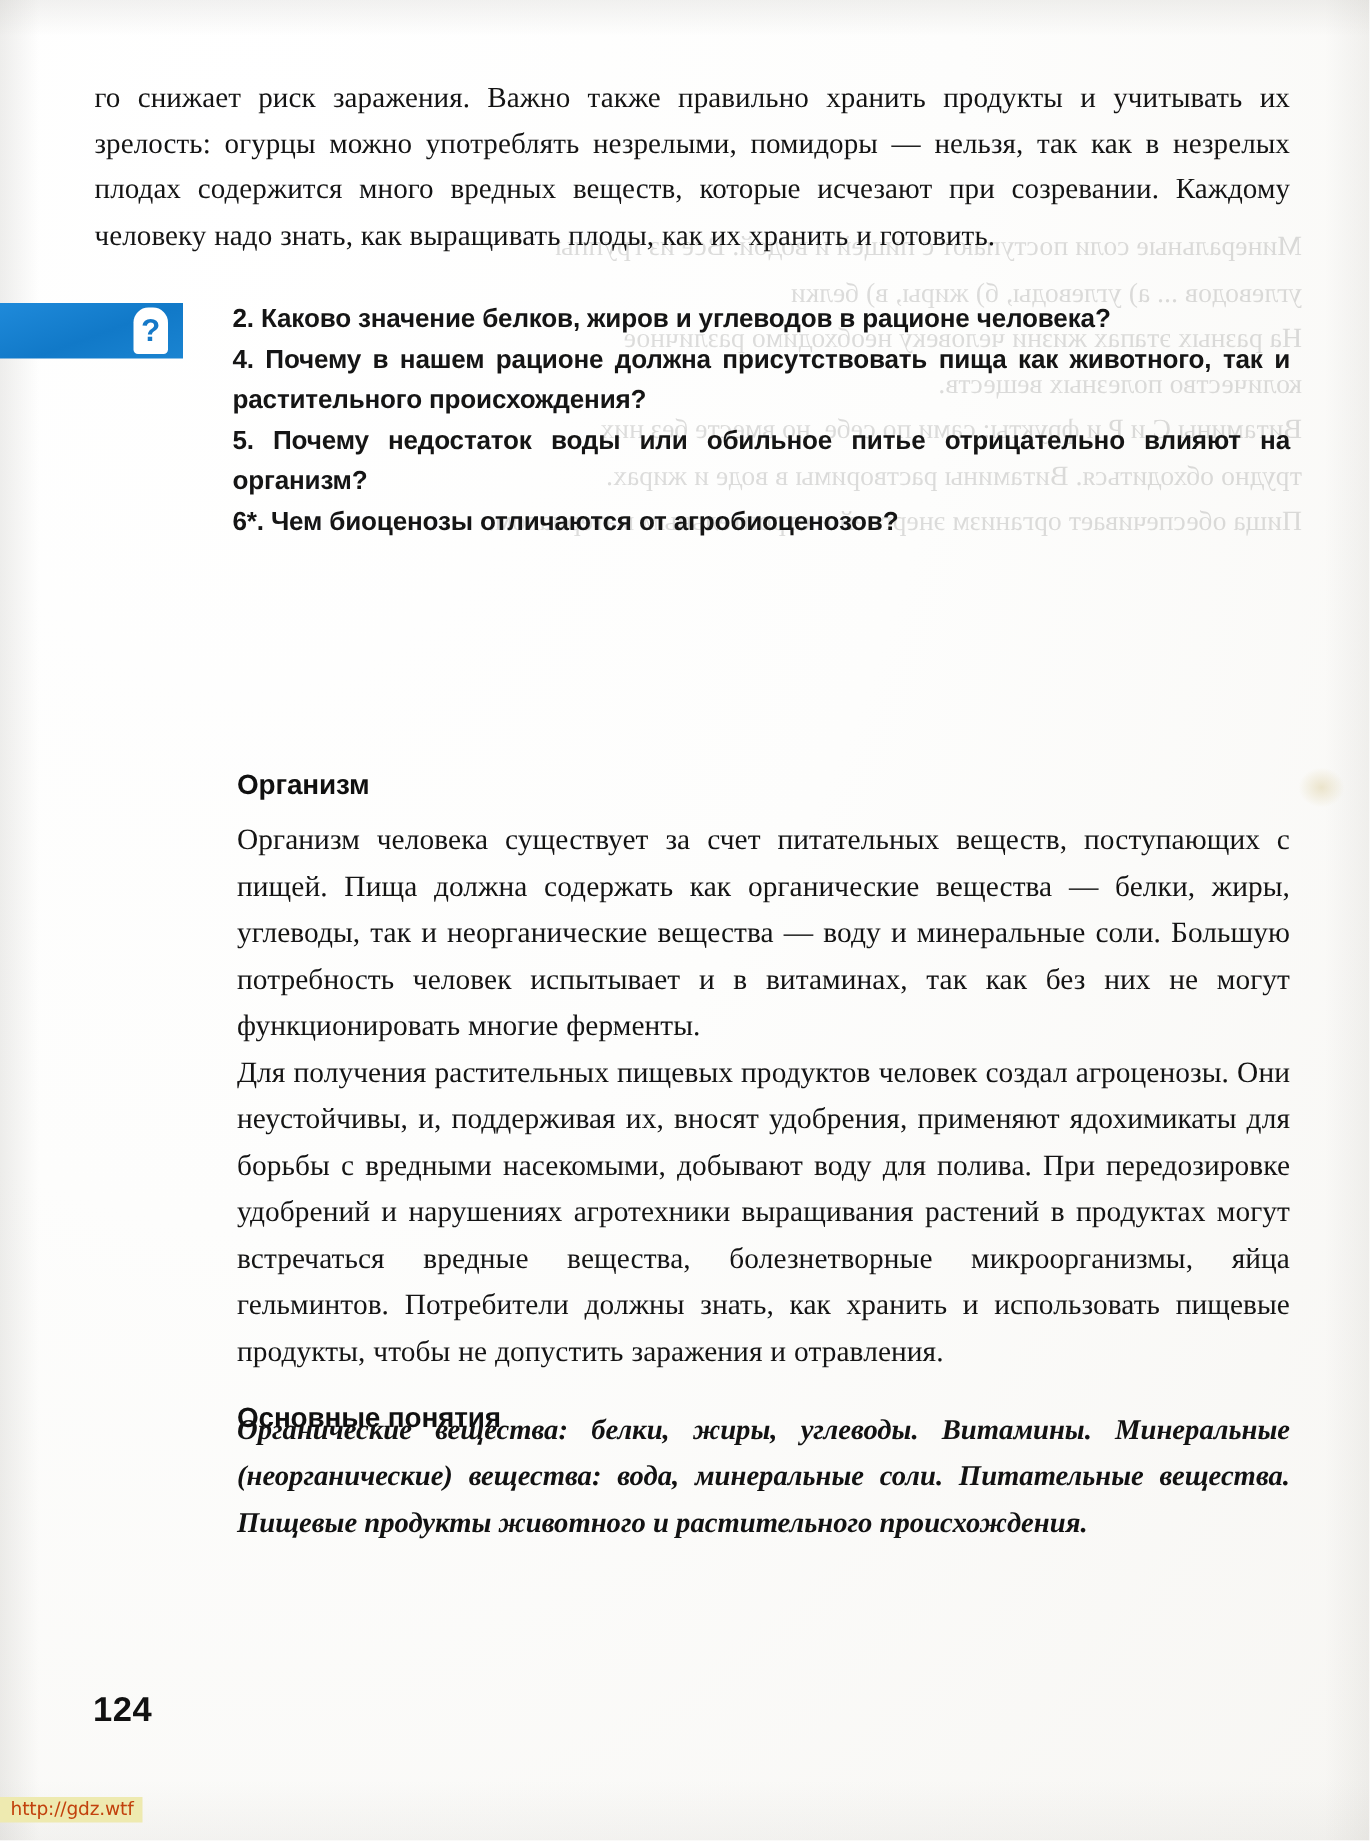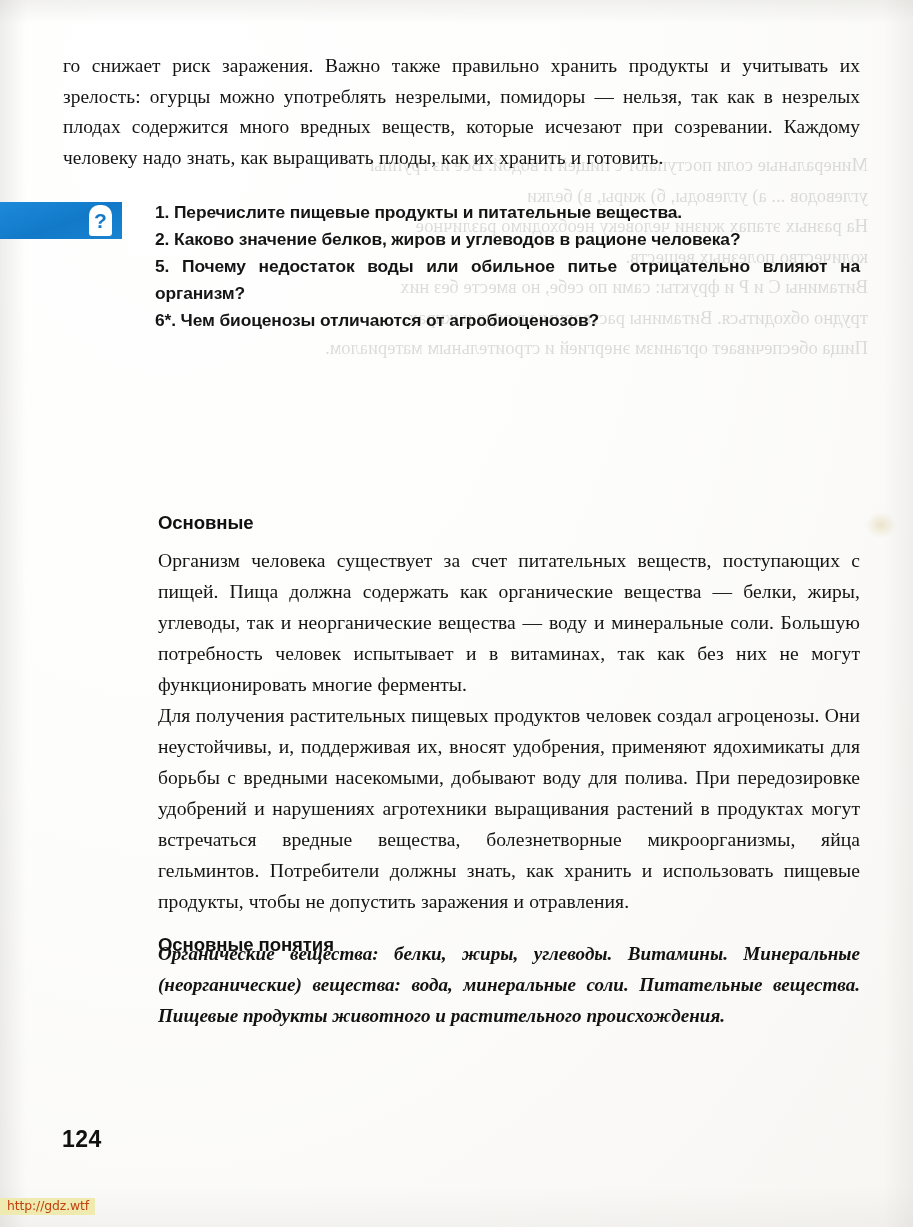--- a/index.html
+++ b/index.html
@@ -212,27 +212,27 @@
 
   <div class="col" style="top:34px;">
     <p class="body">го снижает риск заражения. Важно также правильно хранить продукты и учитывать их зрелость: огурцы можно употреблять незрелыми, помидоры — нельзя, так как в незрелых плодах содержится много вредных веществ, которые исчезают при созревании. Каждому человеку надо знать, как выращивать плоды, как их хранить и готовить.</p>
   </div>
 
   <div id="qbar">
     <span class="qmark">?</span>
   </div>
 
   <div id="questions">
-    <p class="q">1. Перечислите пищевые продукты и питательные вещества.</p>
     <p class="q">2. Каково значение белков, жиров и углеводов в рационе человека?</p>
+    <p class="q">4. Почему в нашем рационе должна присутствовать пища как животного, так и растительного происхождения?</p>
     <p class="q">5. Почему недостаток воды или обильное питье отрицательно влияют на организм?</p>
     <p class="q">6*. Чем биоценозы отличаются от агробиоценозов?</p>
   </div>
 
-  <div class="sec-head" style="top:514px;">Основные</div>
+  <div class="sec-head" style="top:514px;">Организм</div>
 
   <div id="summary-body">
     <p class="body">Организм человека существует за счет питательных веществ, поступающих с пищей. Пища должна содержать как органические вещества — белки, жиры, углеводы, так и неорганические вещества — воду и минеральные соли. Большую потребность человек испытывает и в витаминах, так как без них не могут функционировать многие ферменты.</p>
     <p class="body">Для получения растительных пищевых продуктов человек создал агроценозы. Они неустойчивы, и, поддерживая их, вносят удобрения, применяют ядохимикаты для борьбы с вредными насекомыми, добывают воду для полива. При передозировке удобрений и нарушениях агротехники выращивания растений в продуктах могут встречаться вредные вещества, болезнетворные микроорганизмы, яйца гельминтов. Потребители должны знать, как хранить и использовать пищевые продукты, чтобы не допустить заражения и отравления.</p>
   </div>
 
   <div class="sec-head" style="top:936px;">Основные понятия</div>
 
   <div id="concepts">Органические вещества: белки, жиры, углеводы. Витамины. Минеральные (неорганические) вещества: вода, минеральные соли. Питательные вещества. Пищевые продукты животного и растительного происхождения.</div>
 

